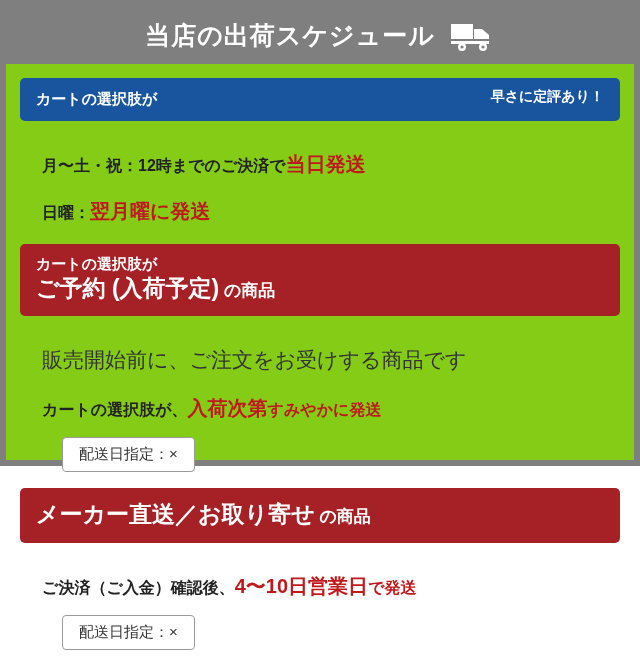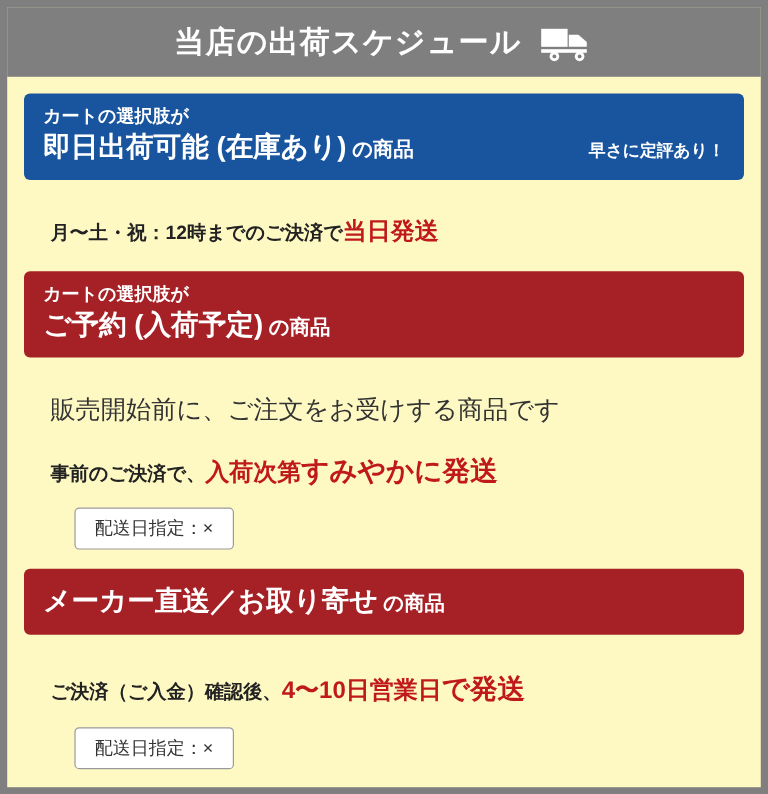--- a/index.html
+++ b/index.html
@@ -9,24 +9,24 @@
   body {
     width: 640px;
     height: 662px;
     background: #ffffff;
     font-family: "Liberation Sans", sans-serif;
     color: #222222;
     overflow: hidden;
   }
   .page {
     width: 640px;
-    height: 662px;
+    height: 466px;
     box-sizing: border-box;
     border: 6px solid #7f7f7f;
-    background: #fef9c3;
+    background: #84cc16;
     position: relative;
   }
   
   .header {
     height: 58px;
     background: #7f7f7f;
     display: flex;
     align-items: center;
     justify-content: center;
     gap: 14px;
@@ -105,21 +105,21 @@
   .line .lbl { font-weight: bold; }
   .line .norm { font-weight: bold; color: #222222; }
   .line .hl-red {
     color: #c0191c;
     font-weight: bold;
     font-size: 20px;
   }
   .line .hl-red-sm {
     color: #c0191c;
     font-weight: bold;
-    font-size: 23px;
+    font-size: 16px;
   }
   .line-plain {
     font-size: 21px;
     color: #333333;
     font-weight: normal;
   }
   .badge {
     display: inline-block;
     border: 1px solid #9a9a9a;
     border-radius: 4px;
@@ -152,42 +152,42 @@
         <circle cx="34" cy="29" r="1.6" fill="#7f7f7f"></circle>
       </svg>
     </span>
   </div>
 
   <div class="content">
 
     <div class="band band-blue">
       <div class="band-left">
         <div class="band-sub">カートの選択肢が</div>
-        <div class="band-main"><span>即日出荷可能 (在庫あり)</span><span class="small"> の商品</span></div>
       </div>
       <div class="band-note">早さに定評あり！</div>
     </div>
 
     <div class="details">
       <p class="line"><span class="lbl">月〜土・祝：</span><span class="norm">12時までのご決済で</span><span class="hl-red">当日発送</span></p>
+      <p class="line"><span class="lbl">日曜：</span><span class="hl-red">翌月曜に発送</span></p>
     </div>
 
     <div class="gap-small"></div>
 
     <div class="band band-red">
       <div class="band-left">
         <div class="band-sub">カートの選択肢が</div>
         <div class="band-main"><span>ご予約 (入荷予定)</span><span class="small"> の商品</span></div>
       </div>
       <div class="band-note"></div>
     </div>
 
     <div class="details">
       <p class="line line-plain">販売開始前に、ご注文をお受けする商品です</p>
-      <p class="line"><span class="lbl">事前のご決済で、</span><span class="hl-red">入荷次第</span><span class="hl-red-sm">すみやかに発送</span></p>
+      <p class="line"><span class="lbl">カートの選択肢が、</span><span class="hl-red">入荷次第</span><span class="hl-red-sm">すみやかに発送</span></p>
       <div class="badge">配送日指定：×</div>
     </div>
 
     <div class="gap-med"></div>
 
     <div class="band band-red band-single">
       <div class="band-main"><span>メーカー直送／お取り寄せ</span><span class="small"> の商品</span></div>
     </div>
 
     <div class="details">

